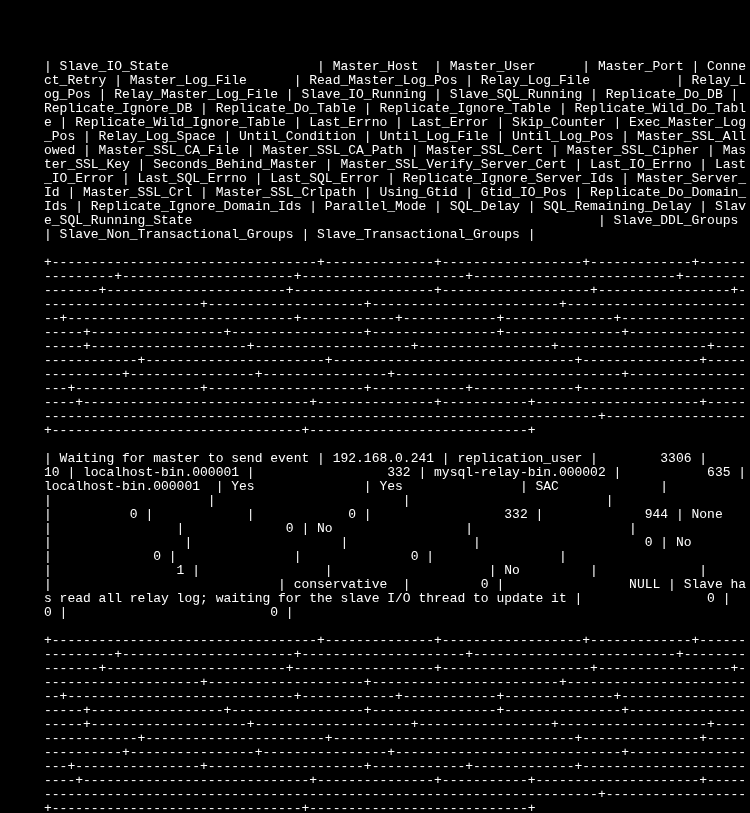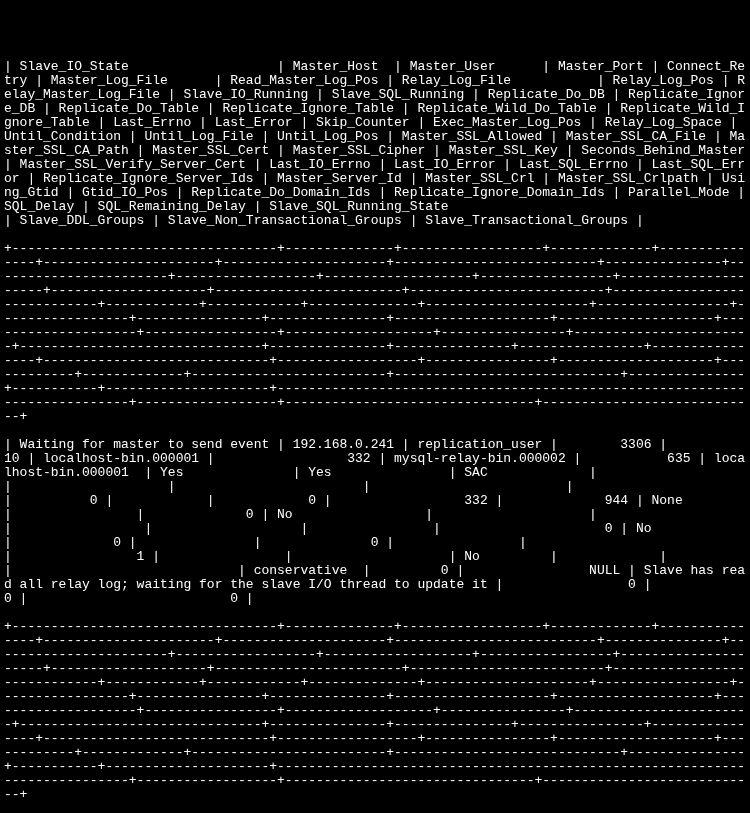--- a/index.html
+++ b/index.html
@@ -15,20 +15,21 @@
       line-height: 14px;
       white-space: pre-wrap;
       word-break: break-all;
       padding: 4px 0px 4px 4px;
       width: 750px;
       overflow: hidden;
     }
     .terminal-line {
       white-space: pre-wrap;
       word-break: break-all;
+      margin-left: 40px;
     }
   </style>
 </head>
 <body>
 
 
 
 <div class="terminal-line">| Slave_IO_State                   | Master_Host  | Master_User      | Master_Port | Connect_Retry | Master_Log_File      | Read_Master_Log_Pos | Relay_Log_File           | Relay_Log_Pos | Relay_Master_Log_File | Slave_IO_Running | Slave_SQL_Running | Replicate_Do_DB | Replicate_Ignore_DB | Replicate_Do_Table | Replicate_Ignore_Table | Replicate_Wild_Do_Table | Replicate_Wild_Ignore_Table | Last_Errno | Last_Error | Skip_Counter | Exec_Master_Log_Pos | Relay_Log_Space | Until_Condition | Until_Log_File | Until_Log_Pos | Master_SSL_Allowed | Master_SSL_CA_File | Master_SSL_CA_Path | Master_SSL_Cert | Master_SSL_Cipher | Master_SSL_Key | Seconds_Behind_Master | Master_SSL_Verify_Server_Cert | Last_IO_Errno | Last_IO_Error | Last_SQL_Errno | Last_SQL_Error | Replicate_Ignore_Server_Ids | Master_Server_Id | Master_SSL_Crl | Master_SSL_Crlpath | Using_Gtid | Gtid_IO_Pos | Replicate_Do_Domain_Ids | Replicate_Ignore_Domain_Ids | Parallel_Mode | SQL_Delay | SQL_Remaining_Delay | Slave_SQL_Running_State                                                    | Slave_DDL_Groups | Slave_Non_Transactional_Groups | Slave_Transactional_Groups |</div>
 <div class="terminal-line">+----------------------------------+--------------+------------------+-------------+---------------+----------------------+---------------------+--------------------------+---------------+-----------------------+------------------+-------------------+-----------------+---------------------+--------------------+------------------------+-------------------------+-----------------------------+------------+------------+--------------+---------------------+-----------------+-----------------+----------------+---------------+--------------------+--------------------+--------------------+-----------------+-------------------+----------------+-----------------------+-------------------------------+---------------+---------------+----------------+----------------+-----------------------------+------------------+----------------+--------------------+------------+-------------+-------------------------+-----------------------------+---------------+-----------+---------------------+----------------------------------------------------------------------------+------------------+--------------------------------+----------------------------+</div>
 <div class="terminal-line">| Waiting for master to send event | 192.168.0.241 | replication_user |        3306 |            10 | localhost-bin.000001 |                 332 | mysql-relay-bin.000002 |           635 | localhost-bin.000001  | Yes              | Yes               | SAC             |                     |                    |                        |                         |                             |          0 |            |            0 |                 332 |             944 | None            |                |             0 | No                 |                    |                    |                 |                   |                |                     0 | No                            |             0 |               |              0 |                |                             |                1 |                |                    | No         |             |                         |                             | conservative  |         0 |                NULL | Slave has read all relay log; waiting for the slave I/O thread to update it |                0 |                              0 |                          0 |</div>

